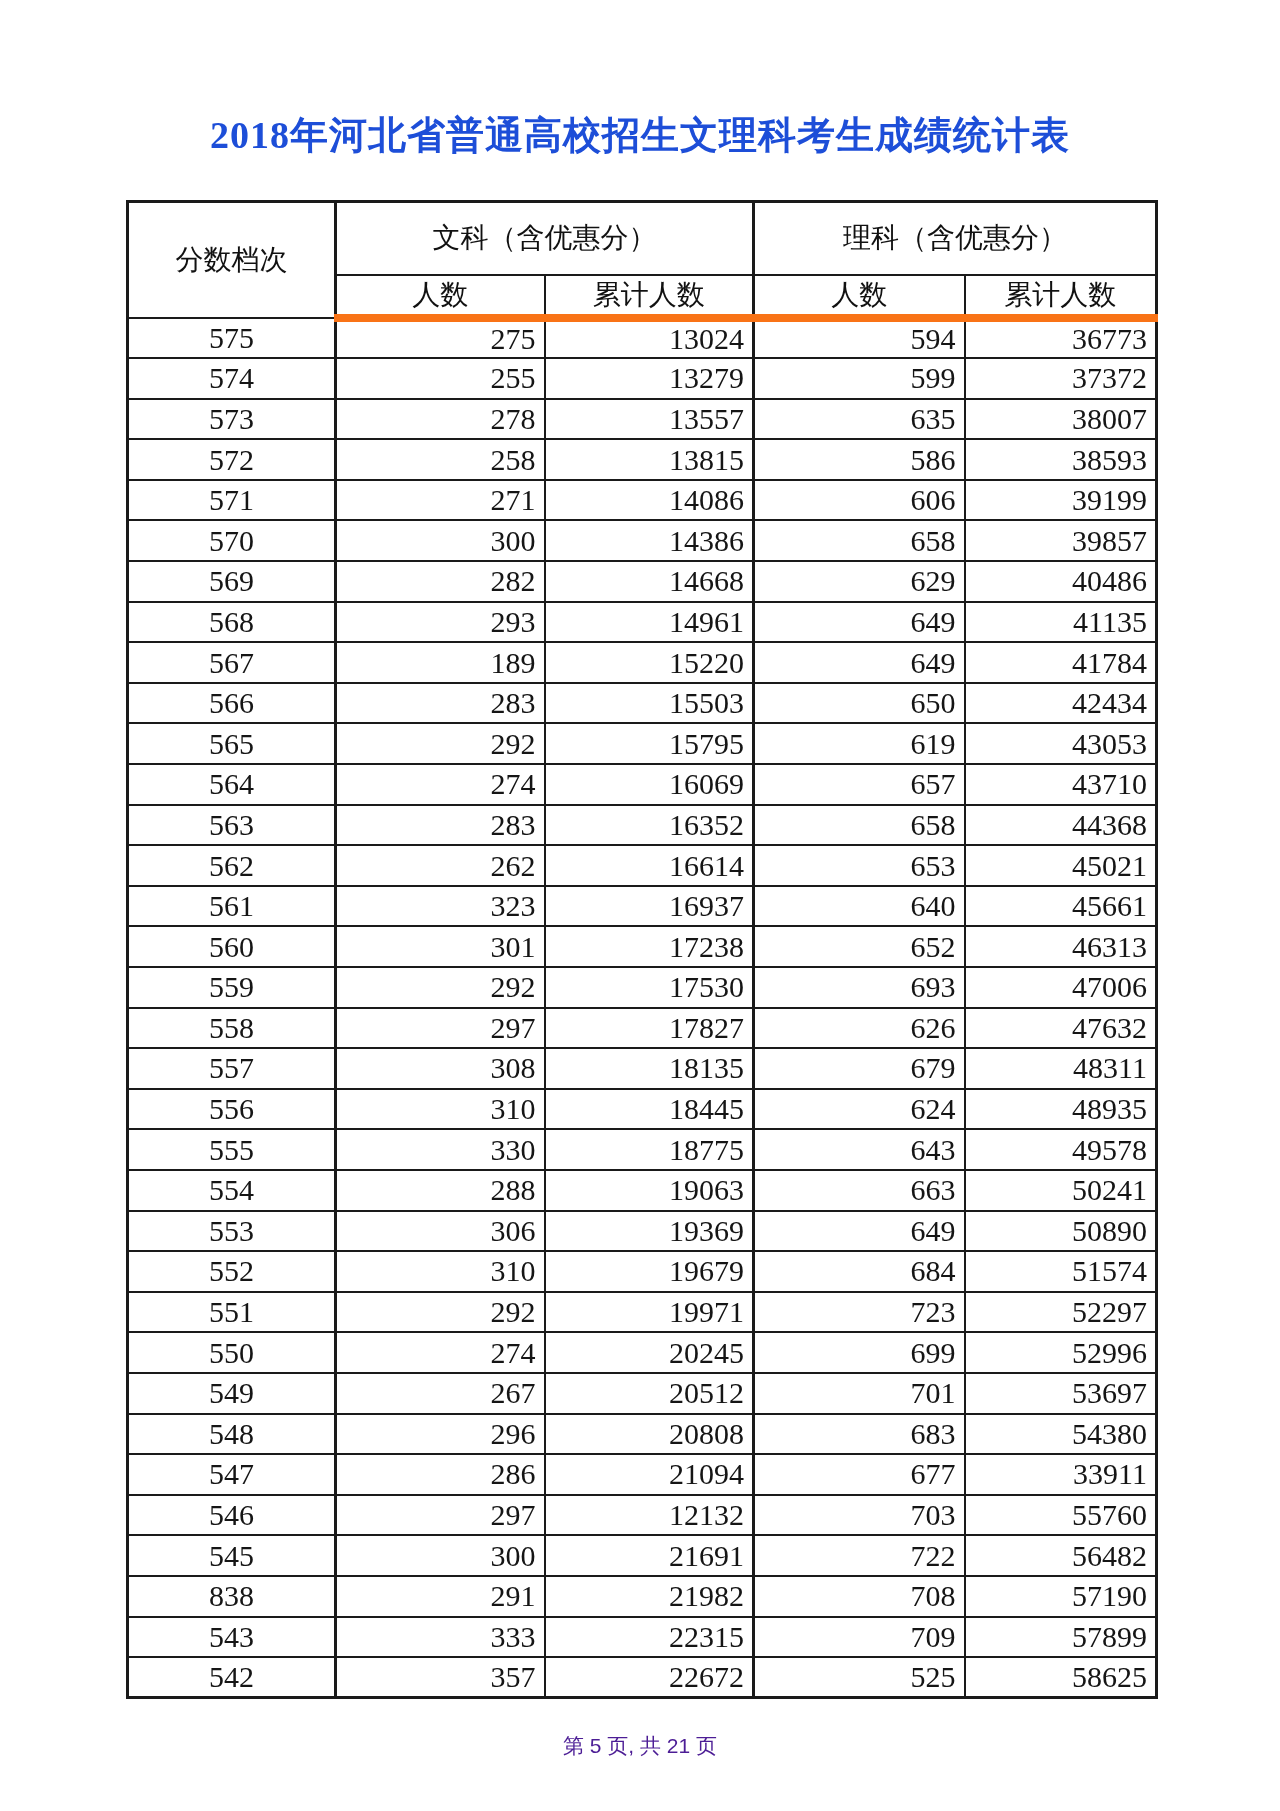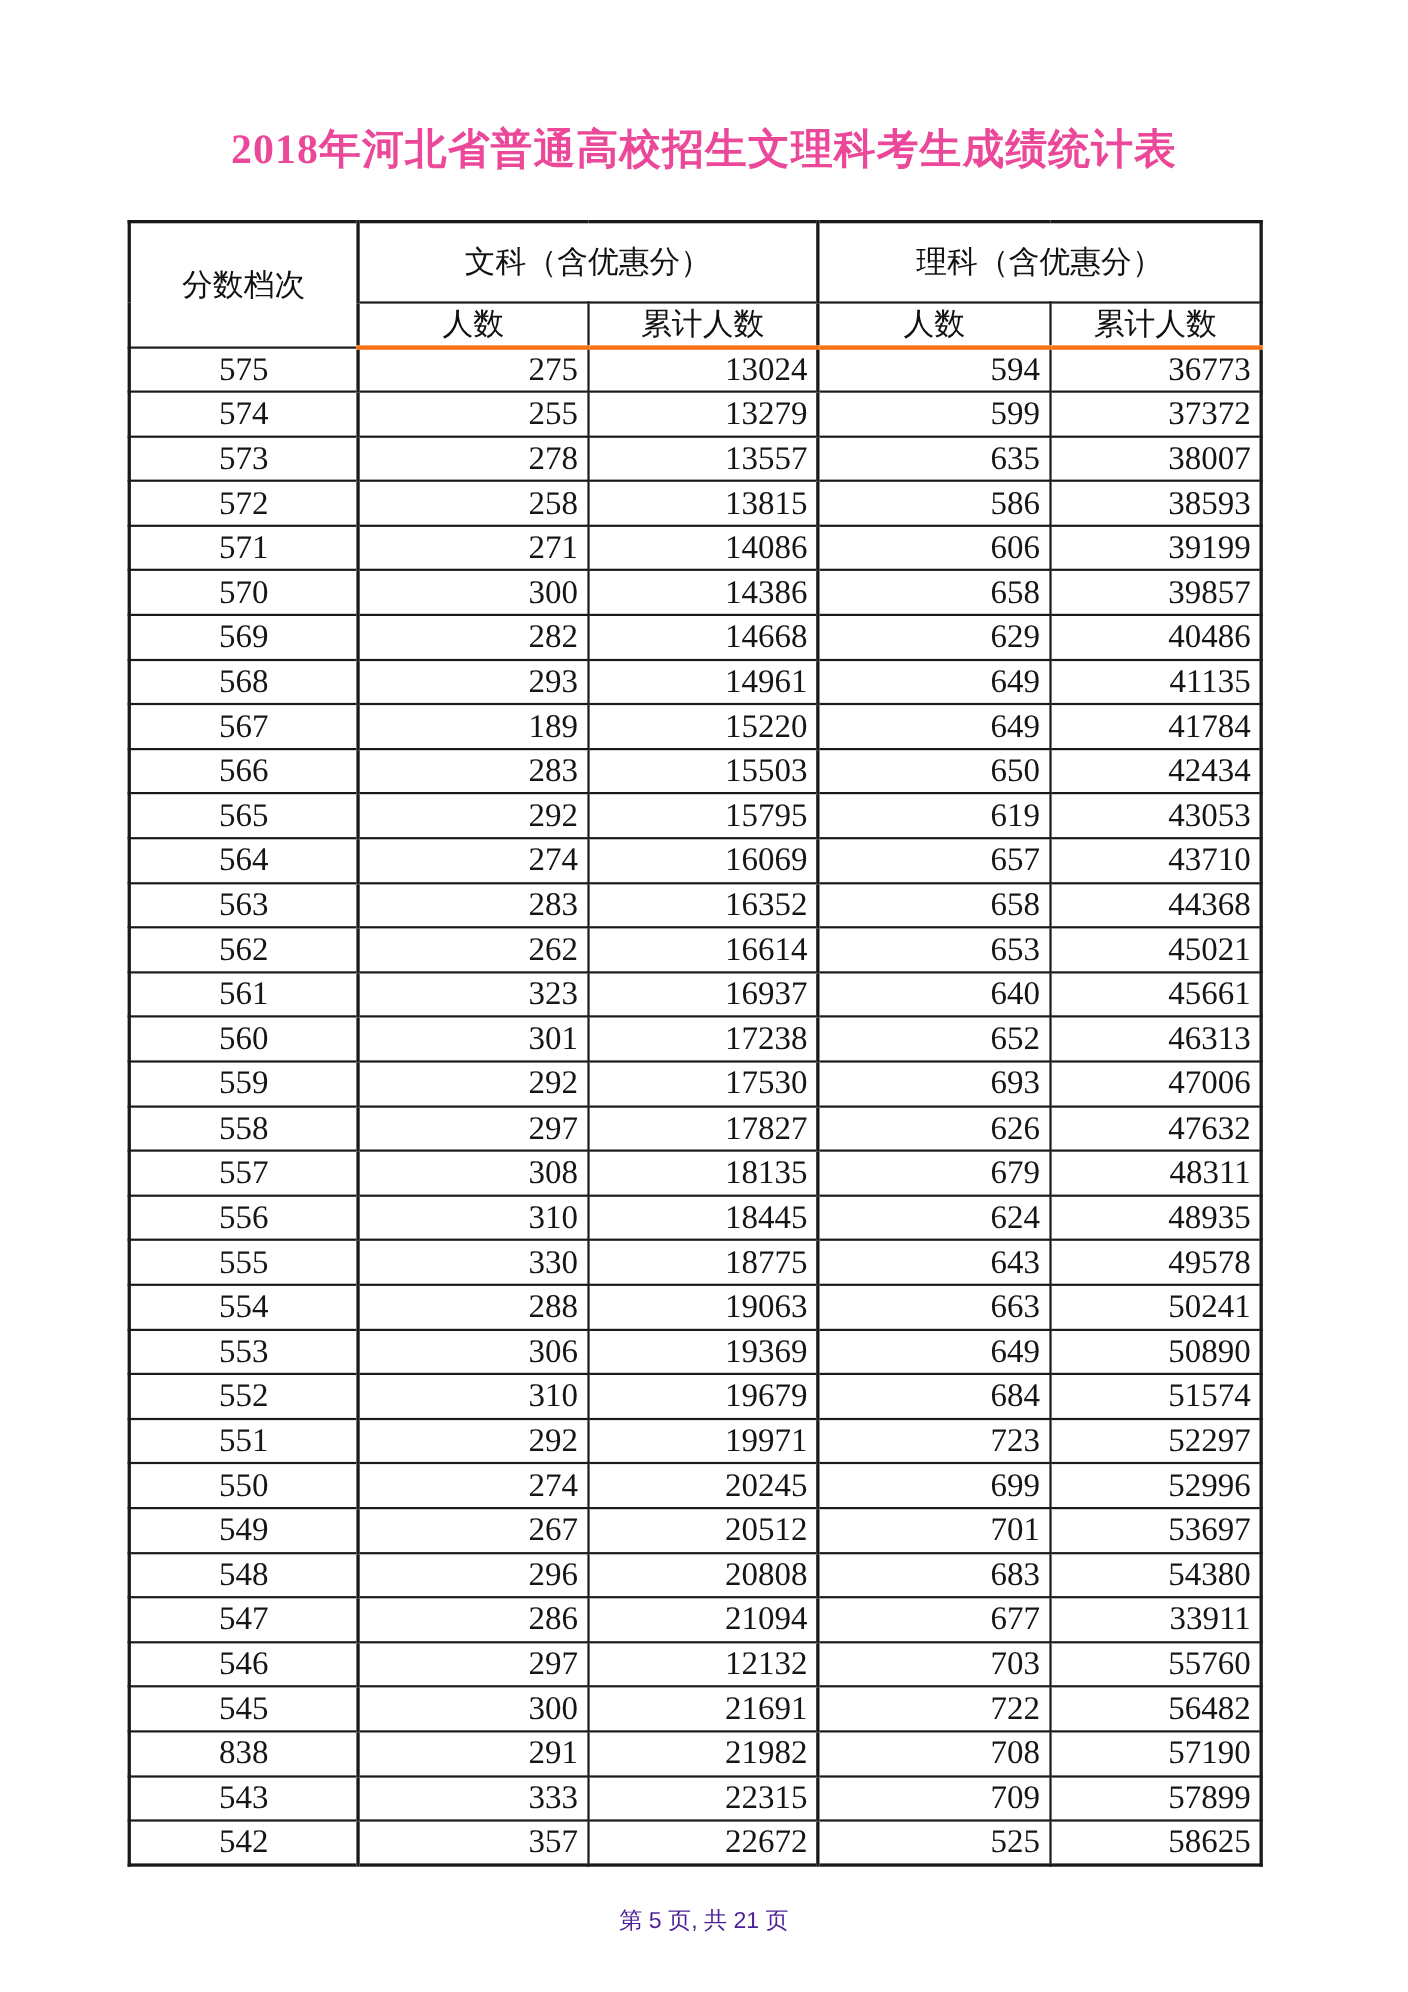--- a/index.html
+++ b/index.html
@@ -17,26 +17,26 @@
   }
   .doc-title {
     position: absolute;
     top: 110px;
     left: 0;
     width: 100%;
     text-align: center;
     font-size: 38px;
     font-weight: bold;
     letter-spacing: 1px;
-    color: #ec4899;
+    color: #1d4ed8;
     white-space: nowrap;
   }
   table.score-table {
     position: absolute;
-    left: 116px;
+    left: 126px;
     top: 200px;
     width: 1029px;
     border-collapse: collapse;
     table-layout: fixed;
     border: 3px solid #1a1a1a;
   }
   table.score-table th,
   table.score-table td {
     border: 2px solid #1a1a1a;
     font-weight: normal;
@@ -58,21 +58,21 @@
   tr.h1 th, tr.h2 th {
     font-size: 28px;
     text-align: center;
     color: #111111;
   }
   th.score-head {
     font-size: 28px;
     border-bottom: 4px solid #1a1a1a;
   }
   tr.h2 th {
-    border-bottom: 4px solid #f97316;
+    border-bottom: 8px solid #f97316;
     margin-top: 32px;
   }
   tbody.score-body tr { height: 40.6px; }
   tbody.score-body td {
     font-size: 30px;
     color: #151515;
     line-height: 1;
   }
   tbody.score-body td.score {
     text-align: center;

